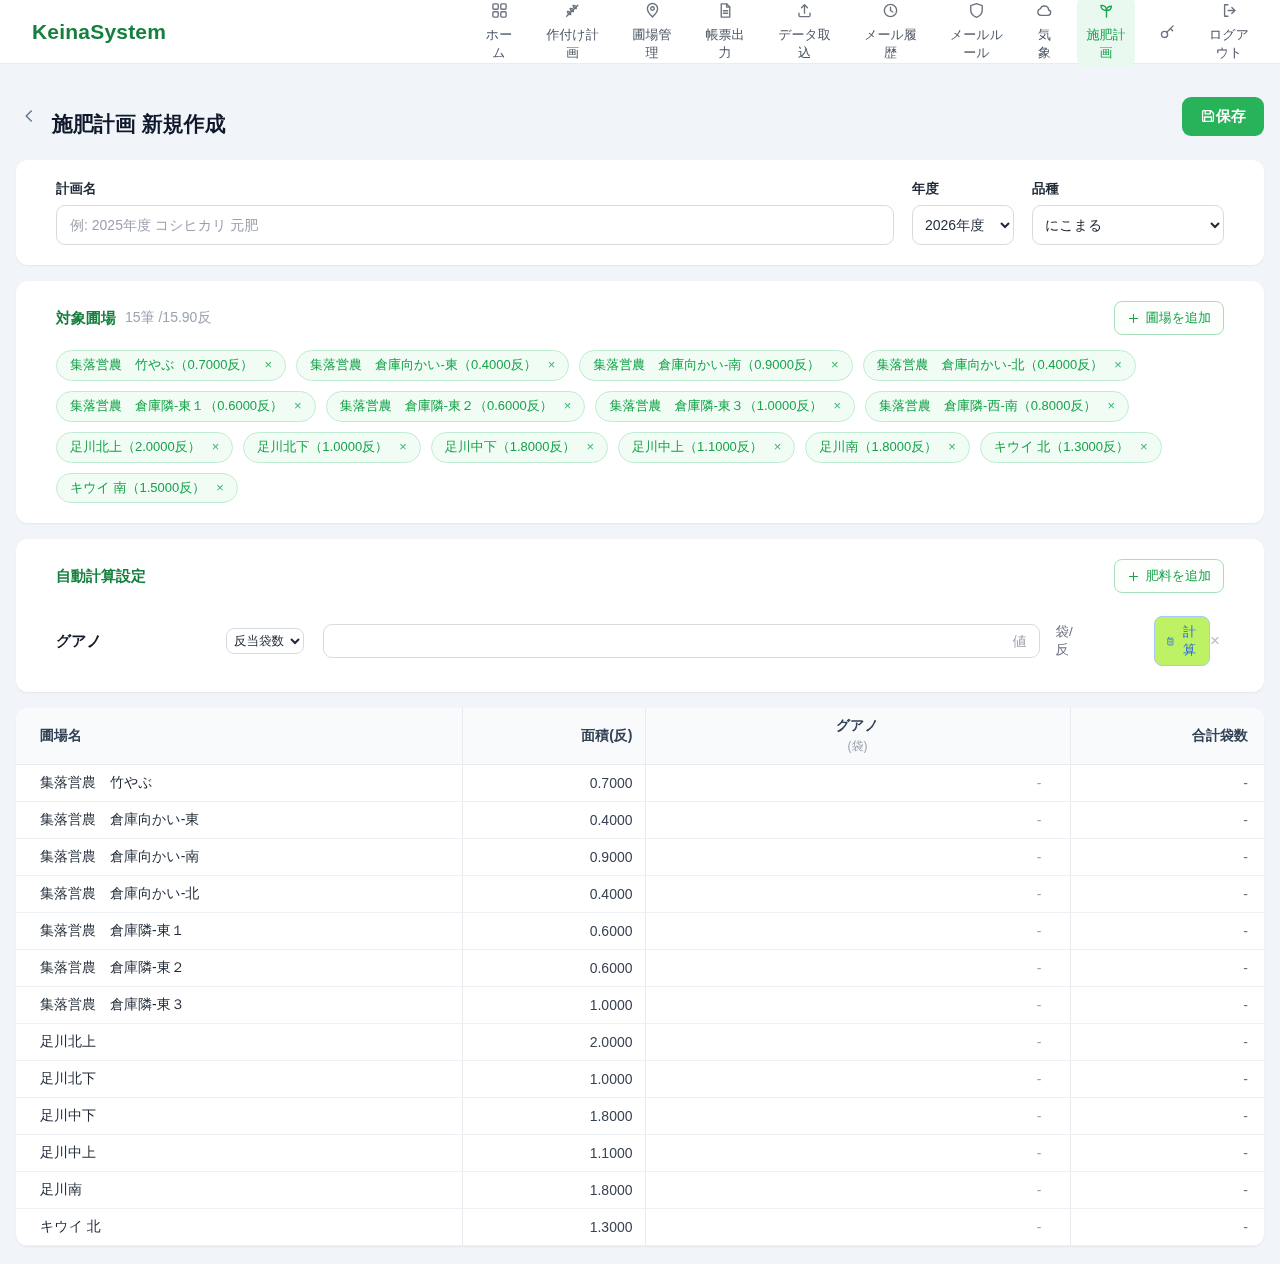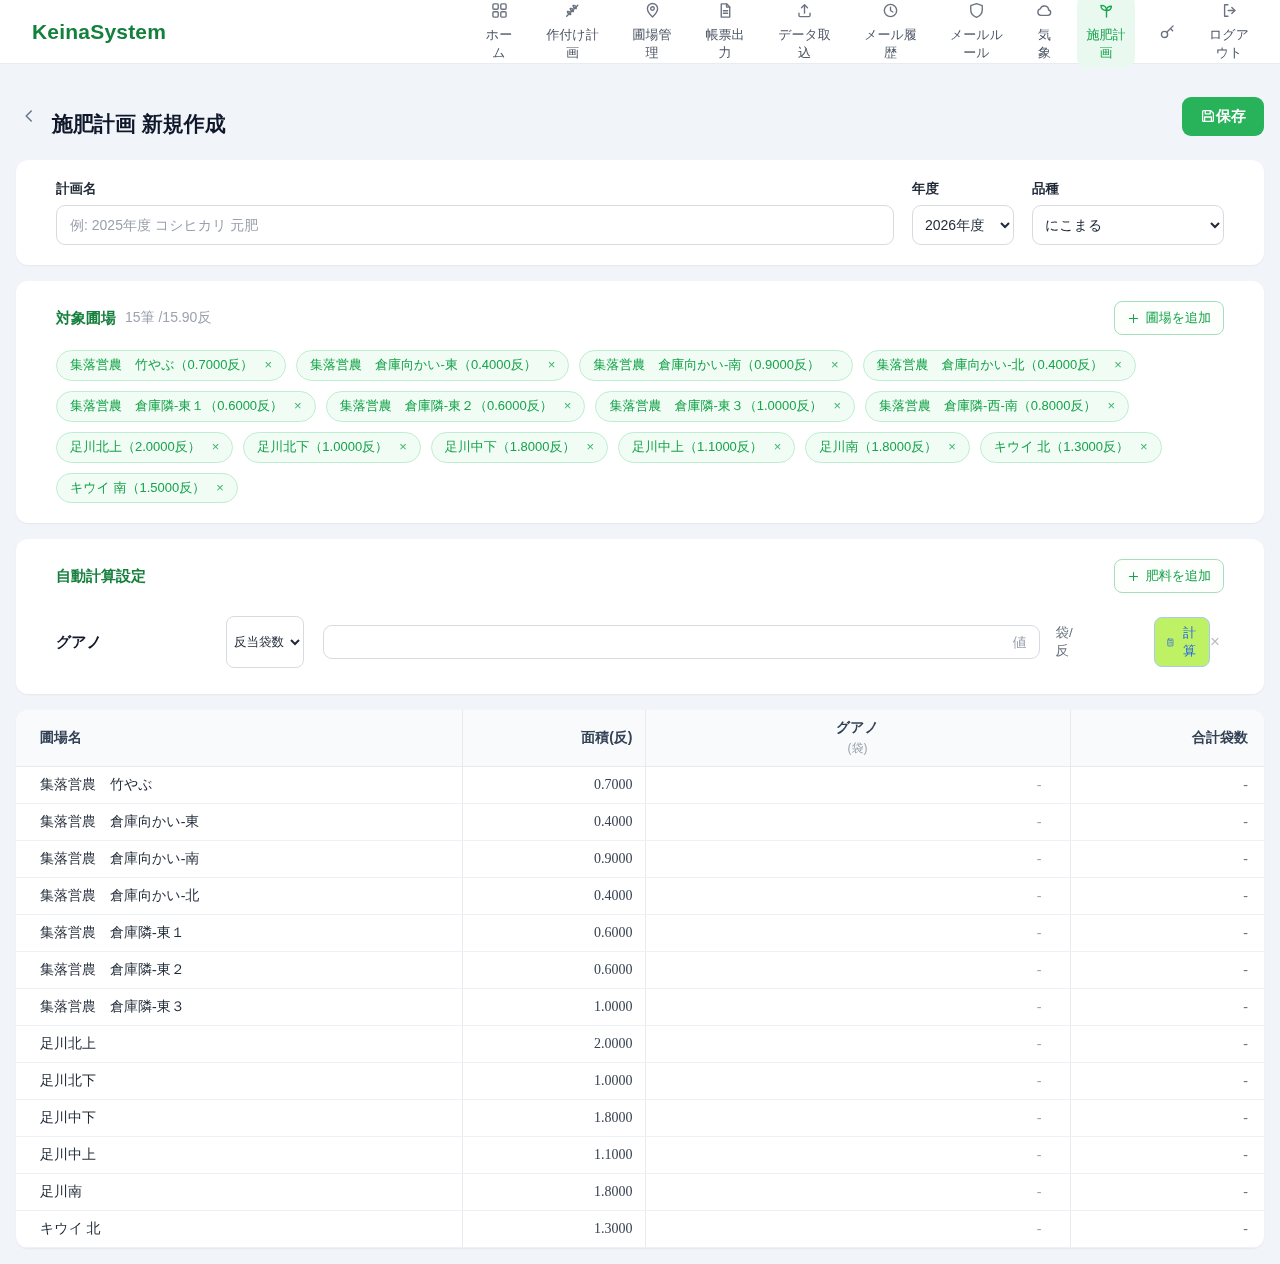--- a/index.html
+++ b/index.html
@@ -76,42 +76,42 @@
   
   .tags { display:flex; flex-wrap:wrap; gap:10px; }
   .tag { display:inline-flex; align-items:center; background:#f1fcf5; border:1px solid #bfedd1;
     color:#16a34a; border-radius:999px; padding:5px 13px; font-size:13px; line-height:1.45; }
   .tag-close { margin-left:11px; cursor:pointer; color:#3cb56d; font-size:13px; }
 
   
   .calc-card .card-head { margin-bottom:23px; }
   .calc-row { display:flex; align-items:center; padding-bottom:6px; }
   .fert-name { width:170px; font-size:15px; font-weight:700; color:#111827; flex:none; }
-  .method-select { width:78px; height:52px; border-radius:8px; font-size:12.5px; padding:0 3px; }
+  .method-select { width:78px; height:26px; border-radius:8px; font-size:12.5px; padding:0 3px; }
   .value-input { width:91px; height:34px !important; margin-left:19px; border:1px solid #d7dbe0;
     border-radius:8px; font-size:13px; text-align:right; padding:0 10px; }
   .unit { margin-left:15px; color:#6b7280; font-size:13.5px; }
   .calc-btn { margin-left:80px; display:flex; align-items:center; gap:6px; background:#bef264;
     border:1px solid #a8c9f5; color:#2563eb; border-radius:8px; padding:6px 11px;
     font-size:13px; cursor:pointer; font-family:inherit; }
   .calc-btn .icon { width:13px; height:13px; }
   .row-close { margin-left:auto; color:#b7bdc7; font-size:17px; cursor:pointer; padding-right:4px; }
 
   
   .table-card { padding:0; overflow:hidden; }
   table { width:100%; border-collapse:collapse; font-size:14px; }
   th + th, td + td { border-left:1px solid #e7eaee; }
   thead th { background:#f8fafc; font-weight:600; color:#334155; height:56px;
     padding:8px 12px; border-bottom:1px solid #e7eaee; vertical-align:middle; }
   th.col-name { text-align:left; padding-left:24px; }
   th.col-area { text-align:right; padding-right:12px; }
   th.col-fert { text-align:center; }
   .fert-sub { color:#9ca3af; font-size:12px; font-weight:400; margin-top:3px; }
   th.col-total { text-align:right; padding-right:16px; }
-  tbody td { height:37px; padding:4px 12px; border-bottom:1px solid #eef1f4; color:#1f2937;font-family:Liberation Serif, serif; }
+  tbody td { height:37px; padding:4px 12px; border-bottom:1px solid #eef1f4; color:#1f2937; }
   td.col-name { padding-left:24px; }
   td.col-area { text-align:right; padding-right:12px; color:#374151; }
   td.col-fert { text-align:right; padding-right:28px; color:#9ca3af; }
   td.col-total { text-align:right; padding-right:16px; color:#6b7280; }
 </style>
 </head>
 <body>
 
 <header class="nav">
   <div class="brand">KeinaSystem</div>

